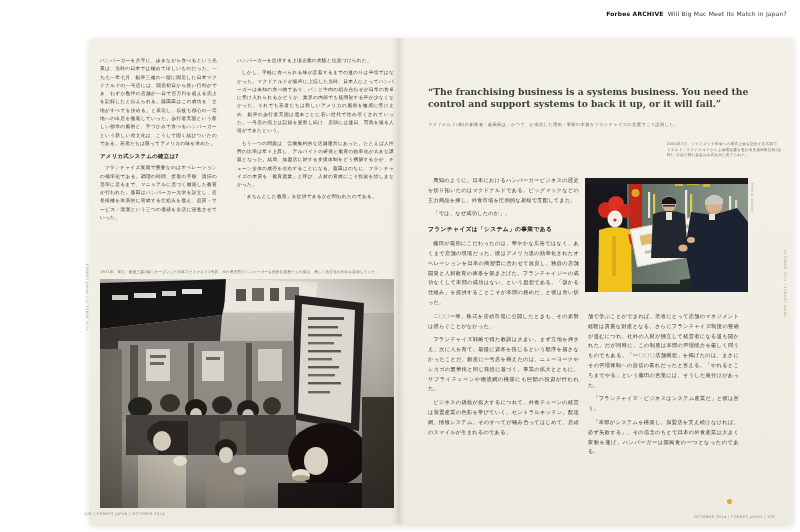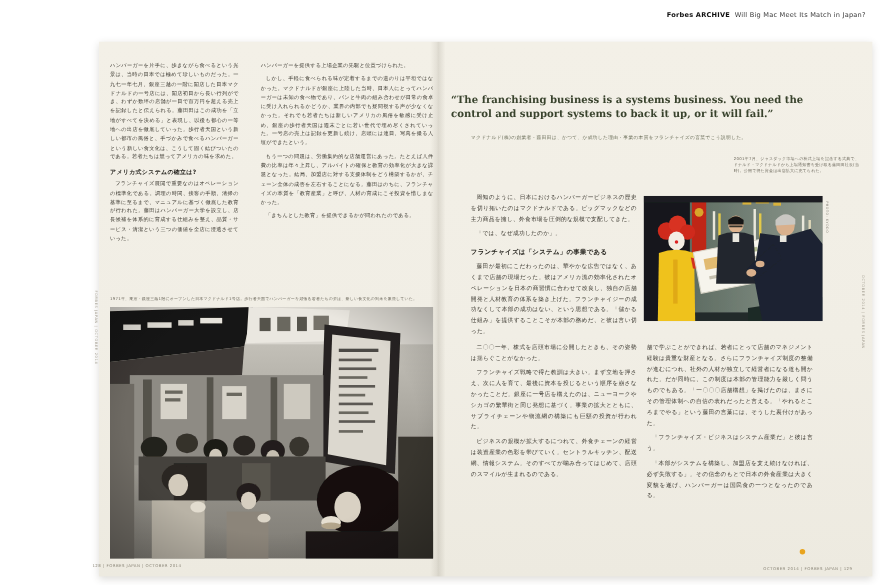--- a/index.html
+++ b/index.html
@@ -13,21 +13,21 @@
         background:linear-gradient(90deg,rgba(0,0,0,0) 0%,rgba(90,82,64,0.10) 45%,rgba(90,82,64,0.15) 52%,rgba(0,0,0,0) 100%);}
   .runhead{top:10px;right:13px;font-size:6px;letter-spacing:.2px;color:#3a3a3a;white-space:nowrap;}
   .runhead b{color:#111;}
   
   .col{overflow:hidden;text-align:justify;}
   .jt{margin:0 0 4px 0;font-size:4.7px;line-height:8.3px;letter-spacing:.25px;color:#3a372f;text-indent:1em;}
   .jt.noindent{text-indent:0;}
   .rcolset .jt{font-size:5.2px;line-height:9.8px;color:#38352d;}
   .subhead{margin:5px 0 4px 0;font-size:5.4px;font-weight:bold;color:#1f1d18;letter-spacing:.3px;}
   .rcolset .subhead{font-size:5.8px;margin:6px 0 5px 0;}
-  .quote{left:410px;top:86px;width:324px;font-family:"DejaVu Serif",serif;font-weight:bold;
+  .quote{left:428px;top:86px;width:324px;font-family:"DejaVu Serif",serif;font-weight:bold;
          font-size:9.2px;line-height:11.6px;color:#39432d;}
   .attr{left:428px;top:122px;width:310px;font-size:4.3px;letter-spacing:.3px;color:#6d705c;}
   .cap{font-size:3.6px;line-height:5.6px;color:#6e6a5e;letter-spacing:.2px;overflow:hidden;text-align:justify;}
   .lcap{left:100px;top:270px;width:294px;height:6px;}
   .rcap{left:667px;top:142px;width:114px;height:31px;}
   .foot{font-size:3.6px;color:#8d887a;letter-spacing:.4px;white-space:nowrap;}
   .lfoot{left:84px;top:512px;}
   .rfoot{left:620px;top:515px;width:155px;text-align:right;}
   .spine{font-size:3.2px;color:#a7a295;letter-spacing:.6px;writing-mode:vertical-rl;overflow:hidden;}
   .lspine{left:85px;top:264px;height:92px;}

